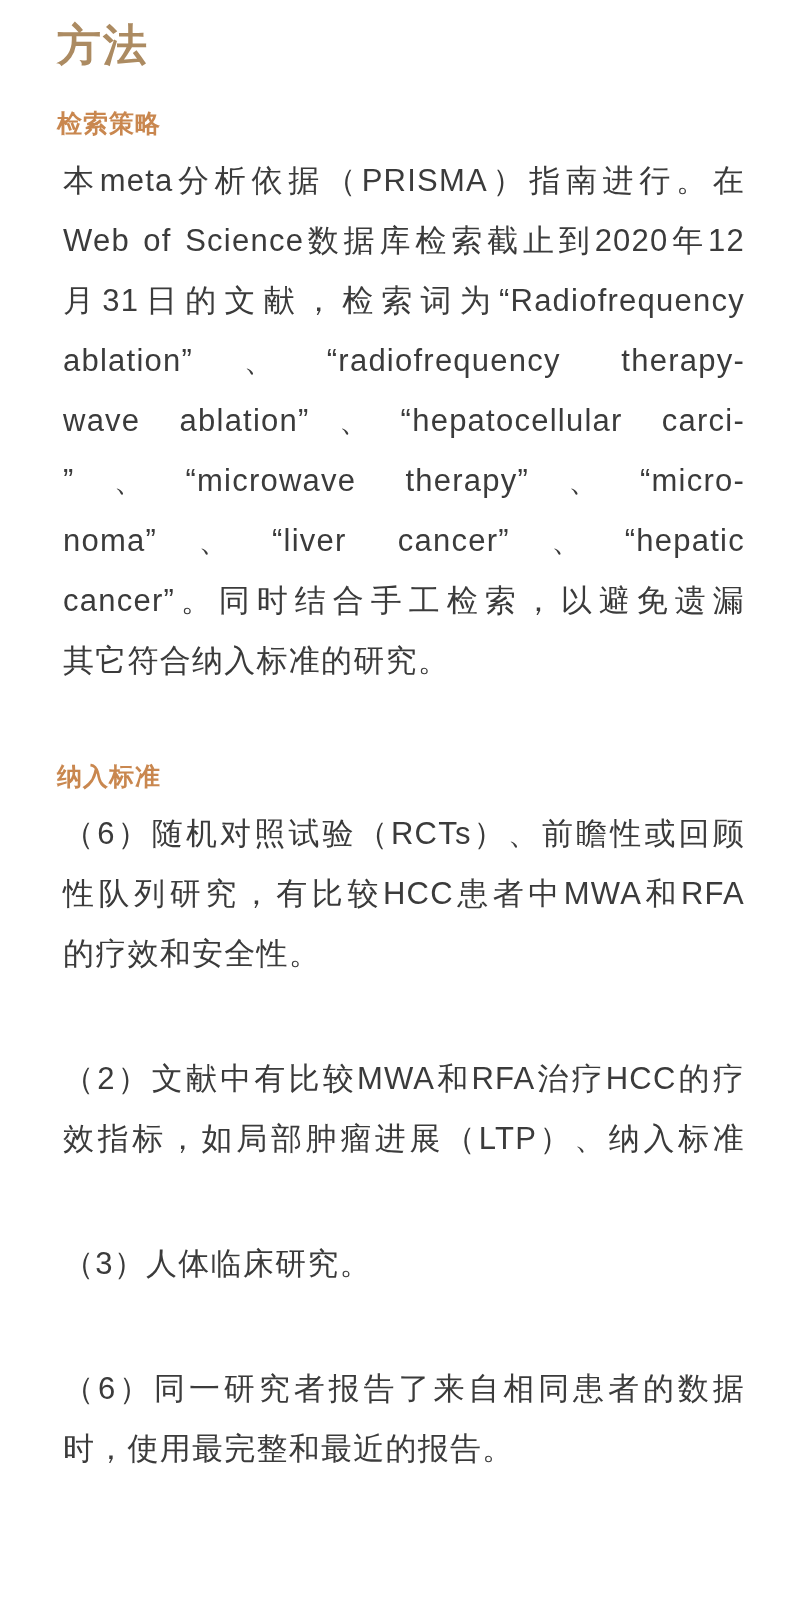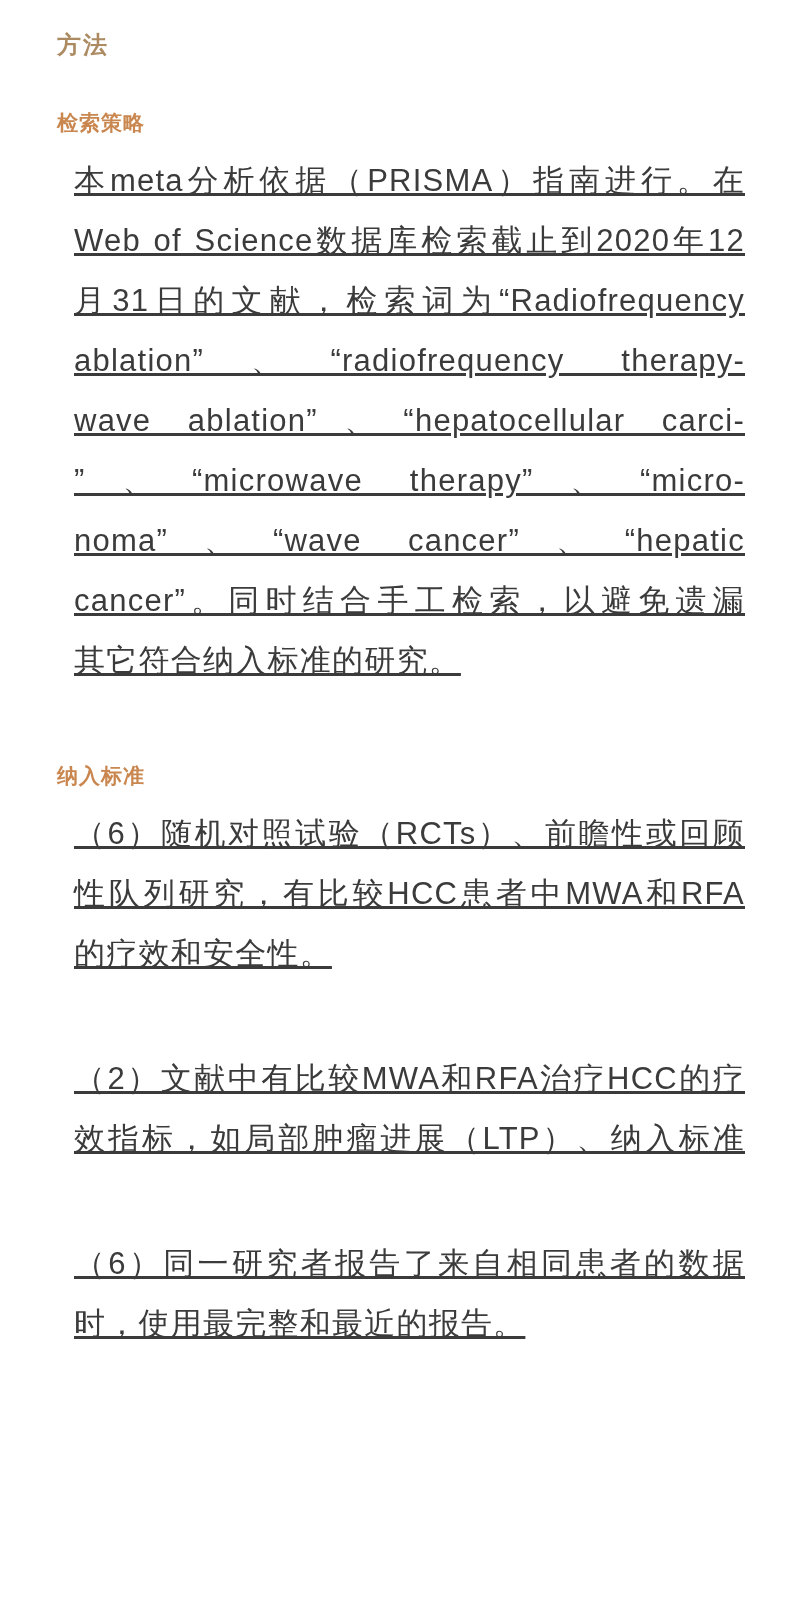--- a/index.html
+++ b/index.html
@@ -15,40 +15,39 @@
     height: 1621px;
     overflow: hidden;
     font-family: "Liberation Sans", "DejaVu Sans", sans-serif;
     color: var(--body-color);
   }
   .doc{
     padding: 24px 55px 0 57px;
   }
   .doc-title{
     font-family: "Liberation Serif", "DejaVu Serif", serif;
-    font-size: 24px;
+    font-size: 44px;
     line-height: 43px;
     font-weight: 600;
     color: var(--title-color);
     letter-spacing: 2px;
     margin: 0 0 36px 0;
   }
   .section-heading{
-    font-size: 21px;
+    font-size: 25px;
     line-height: 40px;
     font-weight: 700;
     color: var(--heading-color);
     letter-spacing: 1px;
     margin: 8px 0 8px 0;
   }
   .para{
-    margin: 0 0 65px 17px;
+    margin: 0 0 65px 6px;
     font-size: 31px;
     letter-spacing: 0.04em;
-    text-decoration: underline;
   }
   .line{
     display: block;
     line-height: 60px;
     text-align: justify;
     text-align-last: justify;
     white-space: normal;
   }
   .line.last{
     text-align-last: left;
@@ -63,39 +62,42 @@
   <section class="section">
     <h2 class="section-heading">检索策略</h2>
     <div class="paragraphs">
           <p class="para">
             <span class="line">本meta分析依据（PRISMA）指南进行。在</span>
             <span class="line">Web of Science数据库检索截止到2020年12</span>
             <span class="line">月31日的文献，检索词为“Radiofrequency</span>
             <span class="line">ablation”、“radiofrequency therapy-</span>
             <span class="line">wave ablation”、“hepatocellular carci-</span>
             <span class="line">”、“microwave therapy”、“micro-</span>
-            <span class="line">noma”、“wave cancer”、“hepatic</span>
+            <span class="line">noma”、“liver cancer”、“hepatic</span>
             <span class="line">cancer”。同时结合手工检索，以避免遗漏</span>
             <span class="line last">其它符合纳入标准的研究。</span>
           </p>
         </div>
   </section>
 
   <section class="section">
     <h2 class="section-heading">纳入标准</h2>
     <div class="paragraphs">
           <p class="para">
             <span class="line">（6）随机对照试验（RCTs）、前瞻性或回顾</span>
             <span class="line">性队列研究，有比较HCC患者中MWA和RFA</span>
             <span class="line last">的疗效和安全性。</span>
           </p>
           <p class="para">
             <span class="line">（2）文献中有比较MWA和RFA治疗HCC的疗</span>
             <span class="line">效指标，如局部肿瘤进展（LTP）、纳入标准</span>
           </p>
           <p class="para">
+            <span class="line last">（3）人体临床研究。</span>
+          </p>
+          <p class="para">
             <span class="line">（6）同一研究者报告了来自相同患者的数据</span>
             <span class="line last">时，使用最完整和最近的报告。</span>
           </p>
         </div>
   </section>
 </div>
 </main>
 
 </body></html>

